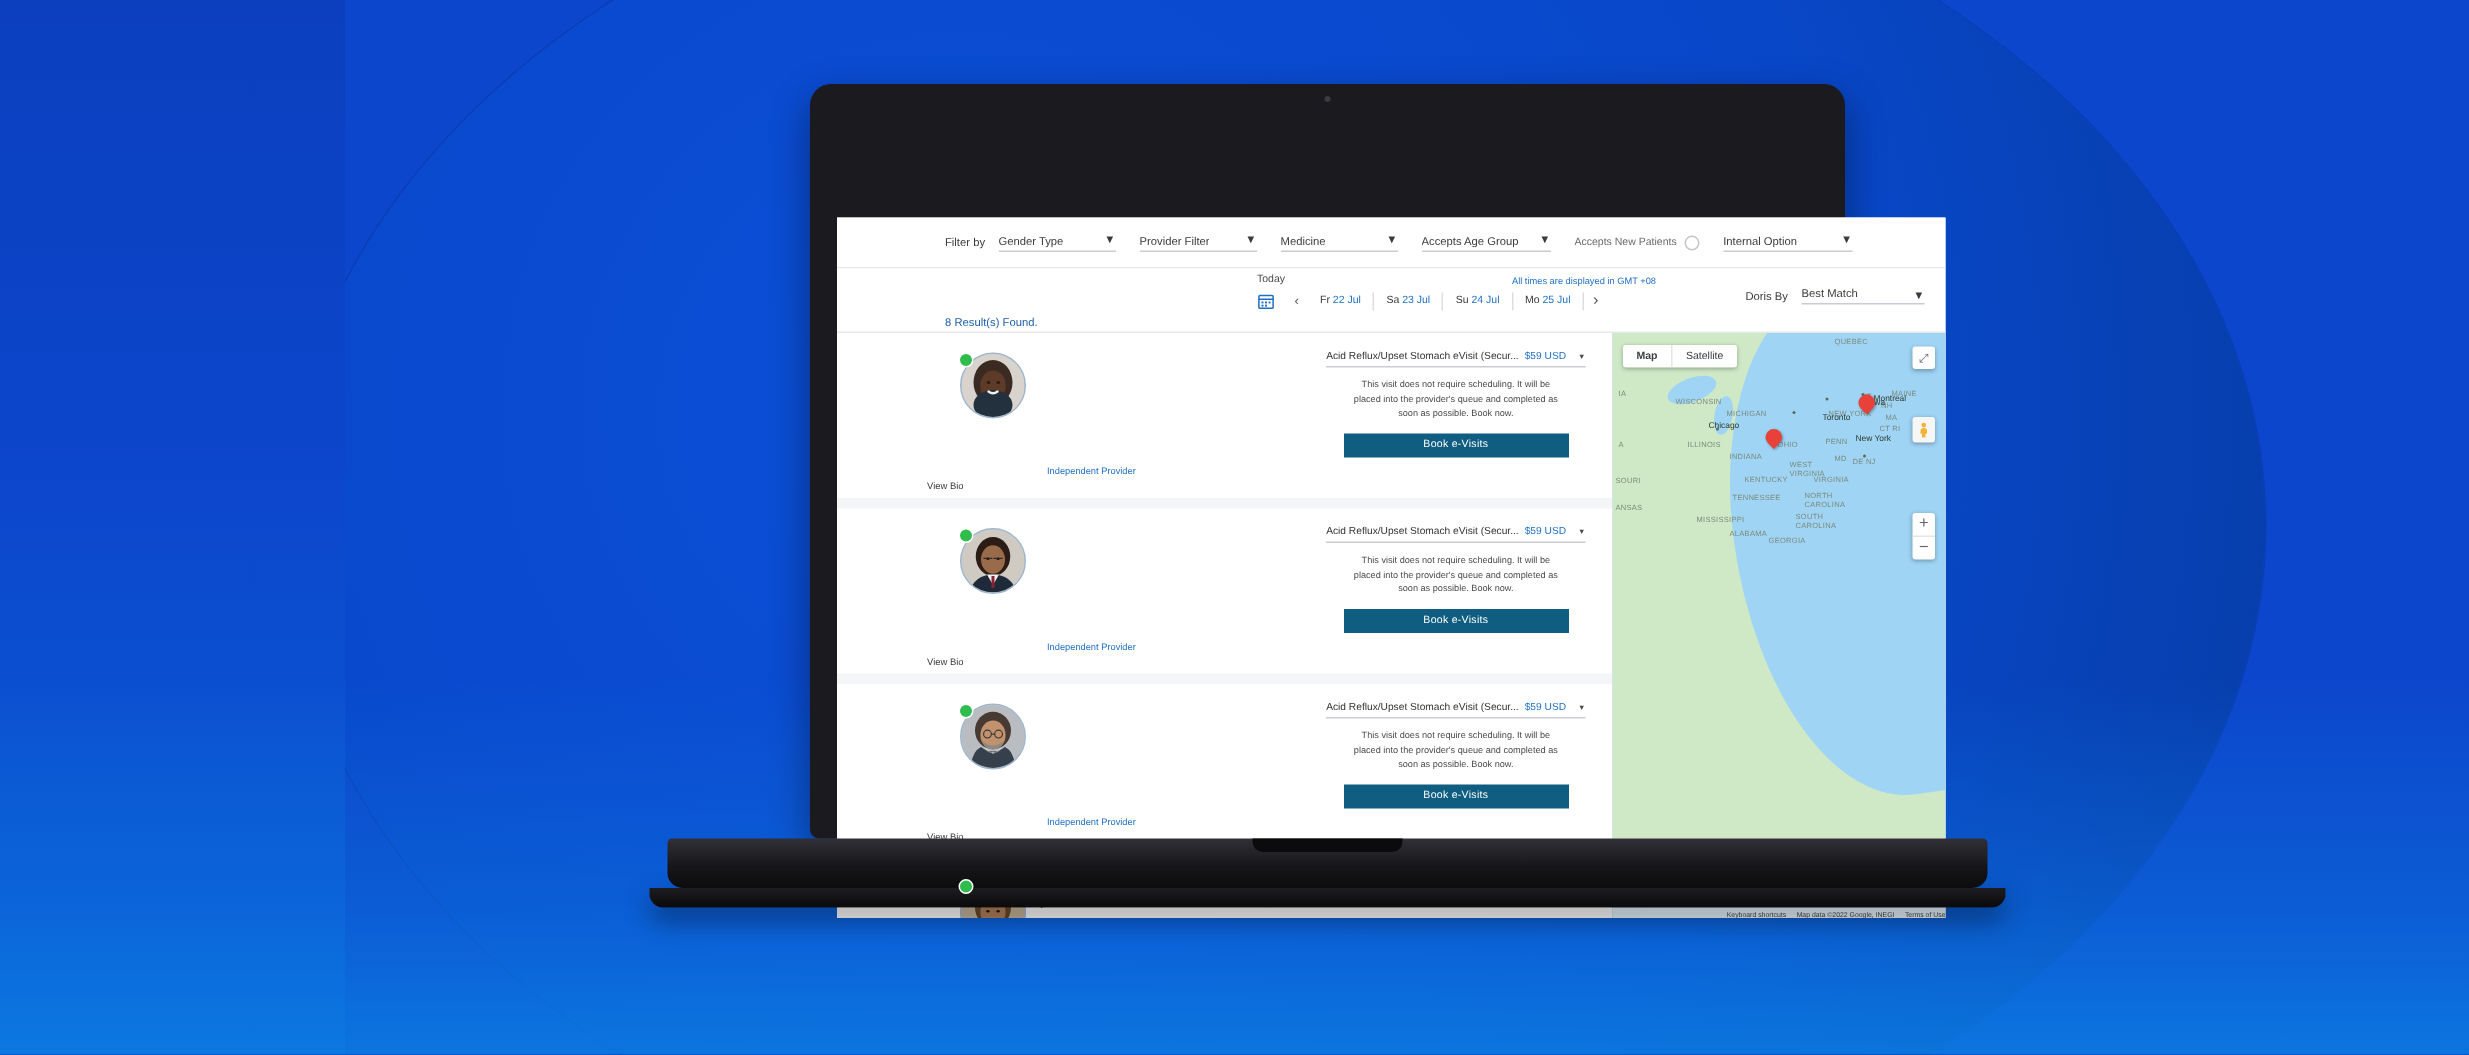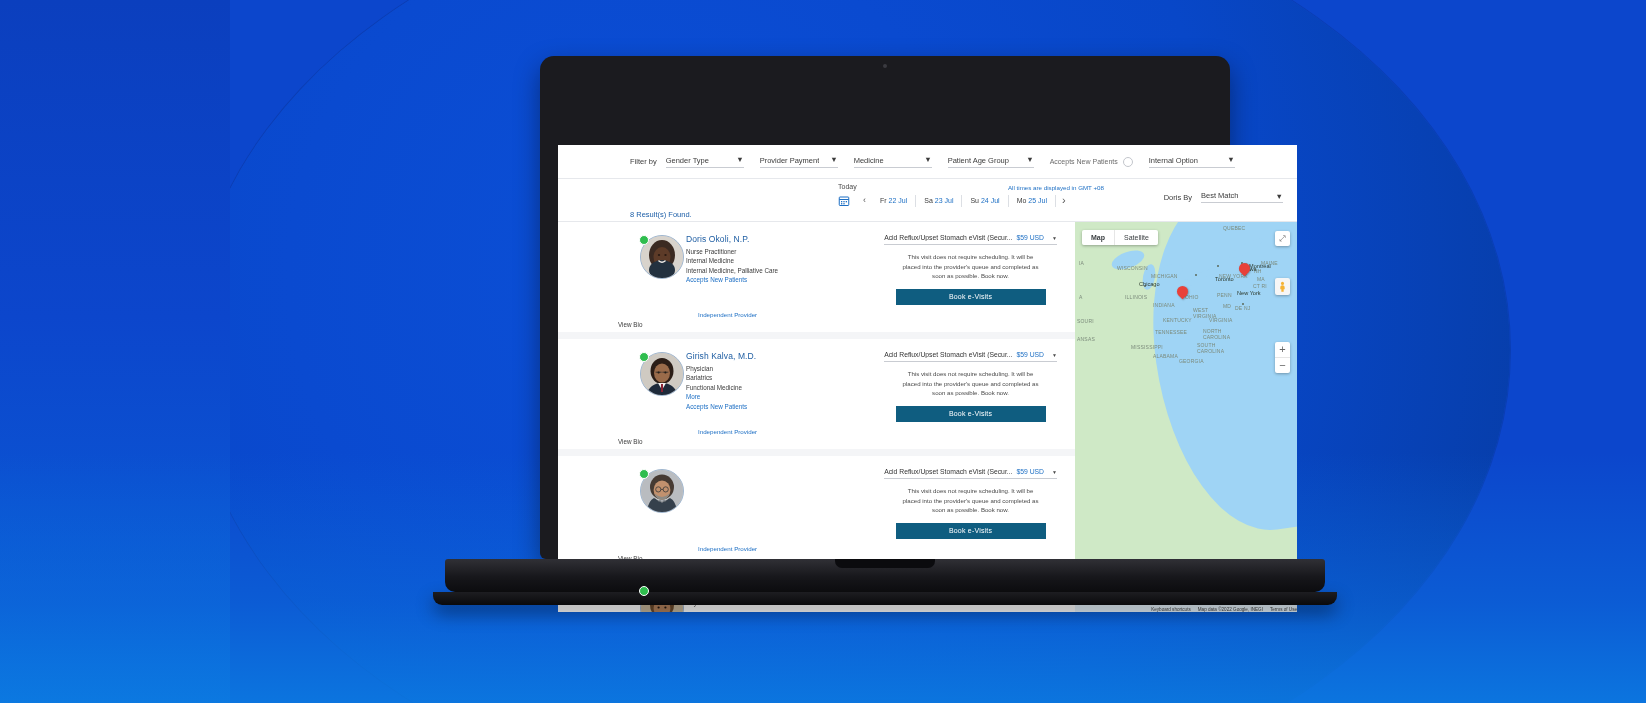--- a/index.html
+++ b/index.html
@@ -237,29 +237,29 @@
     <div class="app">
 
       <div class="filter-bar">
         <div class="filter-label">Filter by</div>
 
         <div class="fsel">
           <span>Gender Type</span>
           <span class="caret">▼</span>
         </div>
         <div class="fsel">
-          <span>Provider Payment</span>
+          <span>Provider Filter</span>
           <span class="caret">▼</span>
         </div>
         <div class="fsel">
           <span>Medicine</span>
           <span class="caret">▼</span>
         </div>
         <div class="fsel" style="width:86px">
-          <span>Patient Age Group</span>
+          <span>Accepts Age Group</span>
           <span class="caret">▼</span>
         </div>
 
         <div class="toggle-wrap">
           <span class="tlabel">Accepts New Patients</span>
           <span class="radio"></span>
         </div>
 
         <div class="fsel" style="width:86px;margin-right:0">
           <span>Internal Option</span>
@@ -314,27 +314,20 @@
                     <rect width="42" height="42" fill="#d8d3cc"></rect>
                     <ellipse cx="21" cy="19" rx="13" ry="15" fill="#3b2a22"></ellipse>
                     <ellipse cx="21" cy="21" rx="8.5" ry="10" fill="#5d3b28"></ellipse>
                     <ellipse cx="21" cy="34" rx="13" ry="10" fill="#23313f"></ellipse>
                     <ellipse cx="18" cy="19" rx="1.2" ry="1" fill="#2a1a12"></ellipse>
                     <ellipse cx="24.5" cy="19" rx="1.2" ry="1" fill="#2a1a12"></ellipse>
                     <path d="M18 25 q3 2.4 6 0" stroke="#f3efe9" stroke-width="1.6" fill="none" stroke-linecap="round"></path>
                   </svg>
                 </div>
               </div>
-              <div class="ptext">
-                <div class="pname">Doris Okoli, N.P.</div>
-                <div class="pmeta">Nurse Practitioner</div>
-                <div class="pmeta">Internal Medicine</div>
-                <div class="pmeta">Internal Medicine, Palliative Care</div>
-                <div class="plink">Accepts New Patients</div>
-              </div>
               <div class="indep">Independent Provider</div>
               <div class="viewbio">View Bio</div>
             </div>
             <div class="pright">
               <div class="visit-row">
                 <div class="visit-name">Acid Reflux/Upset Stomach eVisit (Secur...</div>
                 <div class="visit-price">$59 USD</div>
                 <div class="visit-caret">▼</div>
               </div>
               <div class="visit-note">This visit does not require scheduling. It will be placed into the provider's queue and completed as soon as possible. Book now.</div>
@@ -352,28 +345,20 @@
                     <ellipse cx="21" cy="18" rx="11.5" ry="13" fill="#2b1d16"></ellipse>
                     <ellipse cx="21" cy="20" rx="8" ry="9.5" fill="#9a6b4a"></ellipse>
                     <path d="M5 42 q4-12 16-12 t16 12z" fill="#1e2a3a"></path>
                     <path d="M17 30 l4 7 4-7z" fill="#f2f2f2"></path>
                     <rect x="20" y="31" width="2" height="8" fill="#8b2233"></rect>
                     <ellipse cx="17.6" cy="19.5" rx="1.1" ry=".9" fill="#1a1008"></ellipse>
                     <ellipse cx="24.4" cy="19.5" rx="1.1" ry=".9" fill="#1a1008"></ellipse>
                     <path d="M14.6 19.2 h6 M21.4 19.2 h6" stroke="#2a2a2a" stroke-width=".8" fill="none"></path>
                   </svg>
                 </div>
-              </div>
-              <div class="ptext">
-                <div class="pname">Girish Kalva, M.D.</div>
-                <div class="pmeta">Physician</div>
-                <div class="pmeta">Bariatrics</div>
-                <div class="pmeta">Functional Medicine</div>
-                <div class="plink">More</div>
-                <div class="plink">Accepts New Patients</div>
               </div>
               <div class="indep">Independent Provider</div>
               <div class="viewbio">View Bio</div>
             </div>
             <div class="pright">
               <div class="visit-row">
                 <div class="visit-name">Acid Reflux/Upset Stomach eVisit (Secur...</div>
                 <div class="visit-price">$59 USD</div>
                 <div class="visit-caret">▼</div>
               </div>

